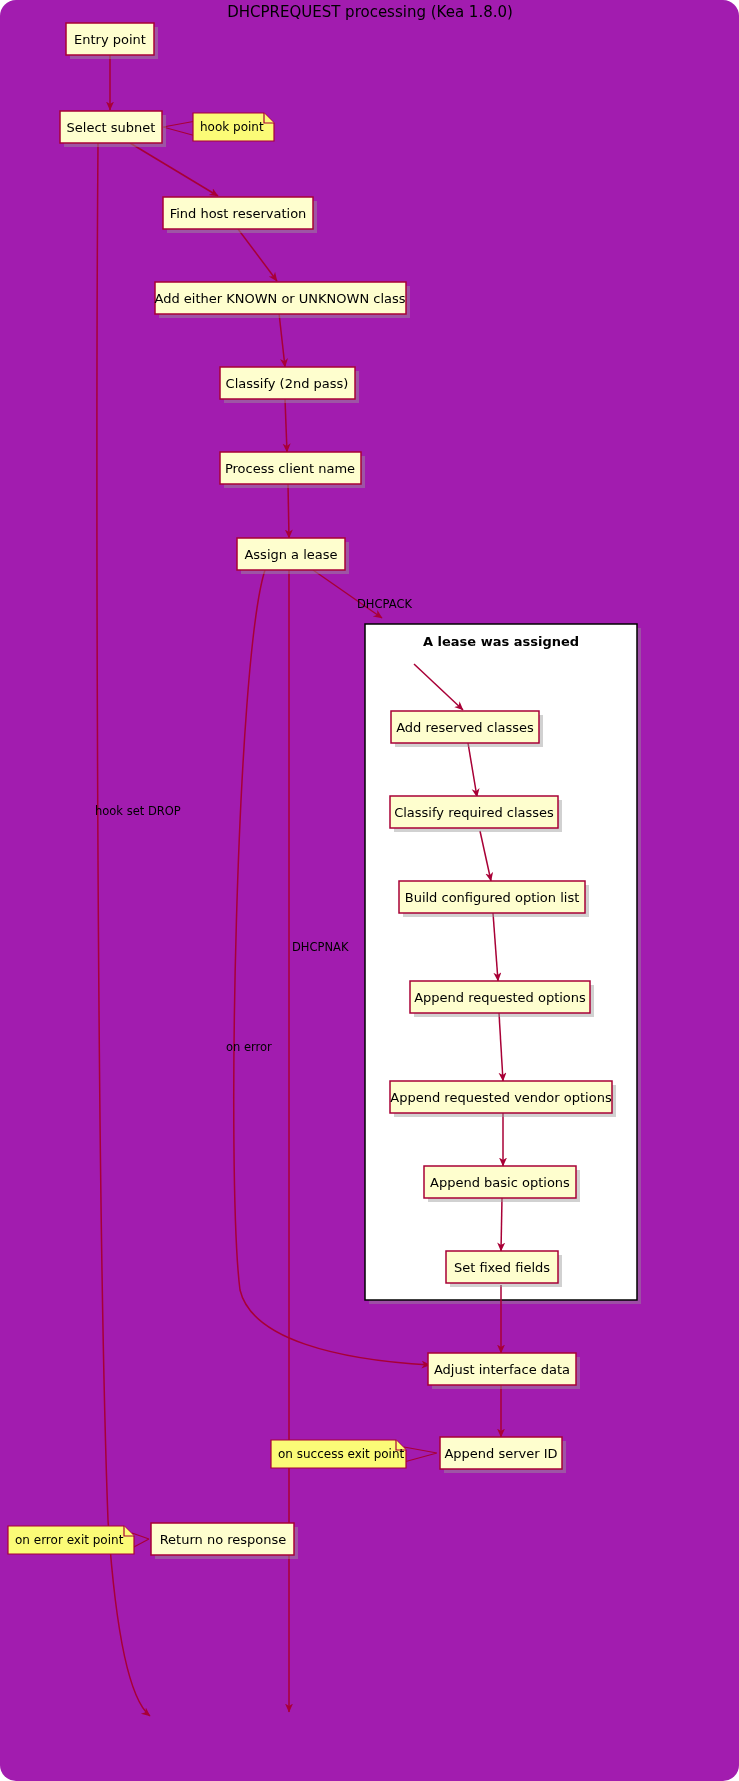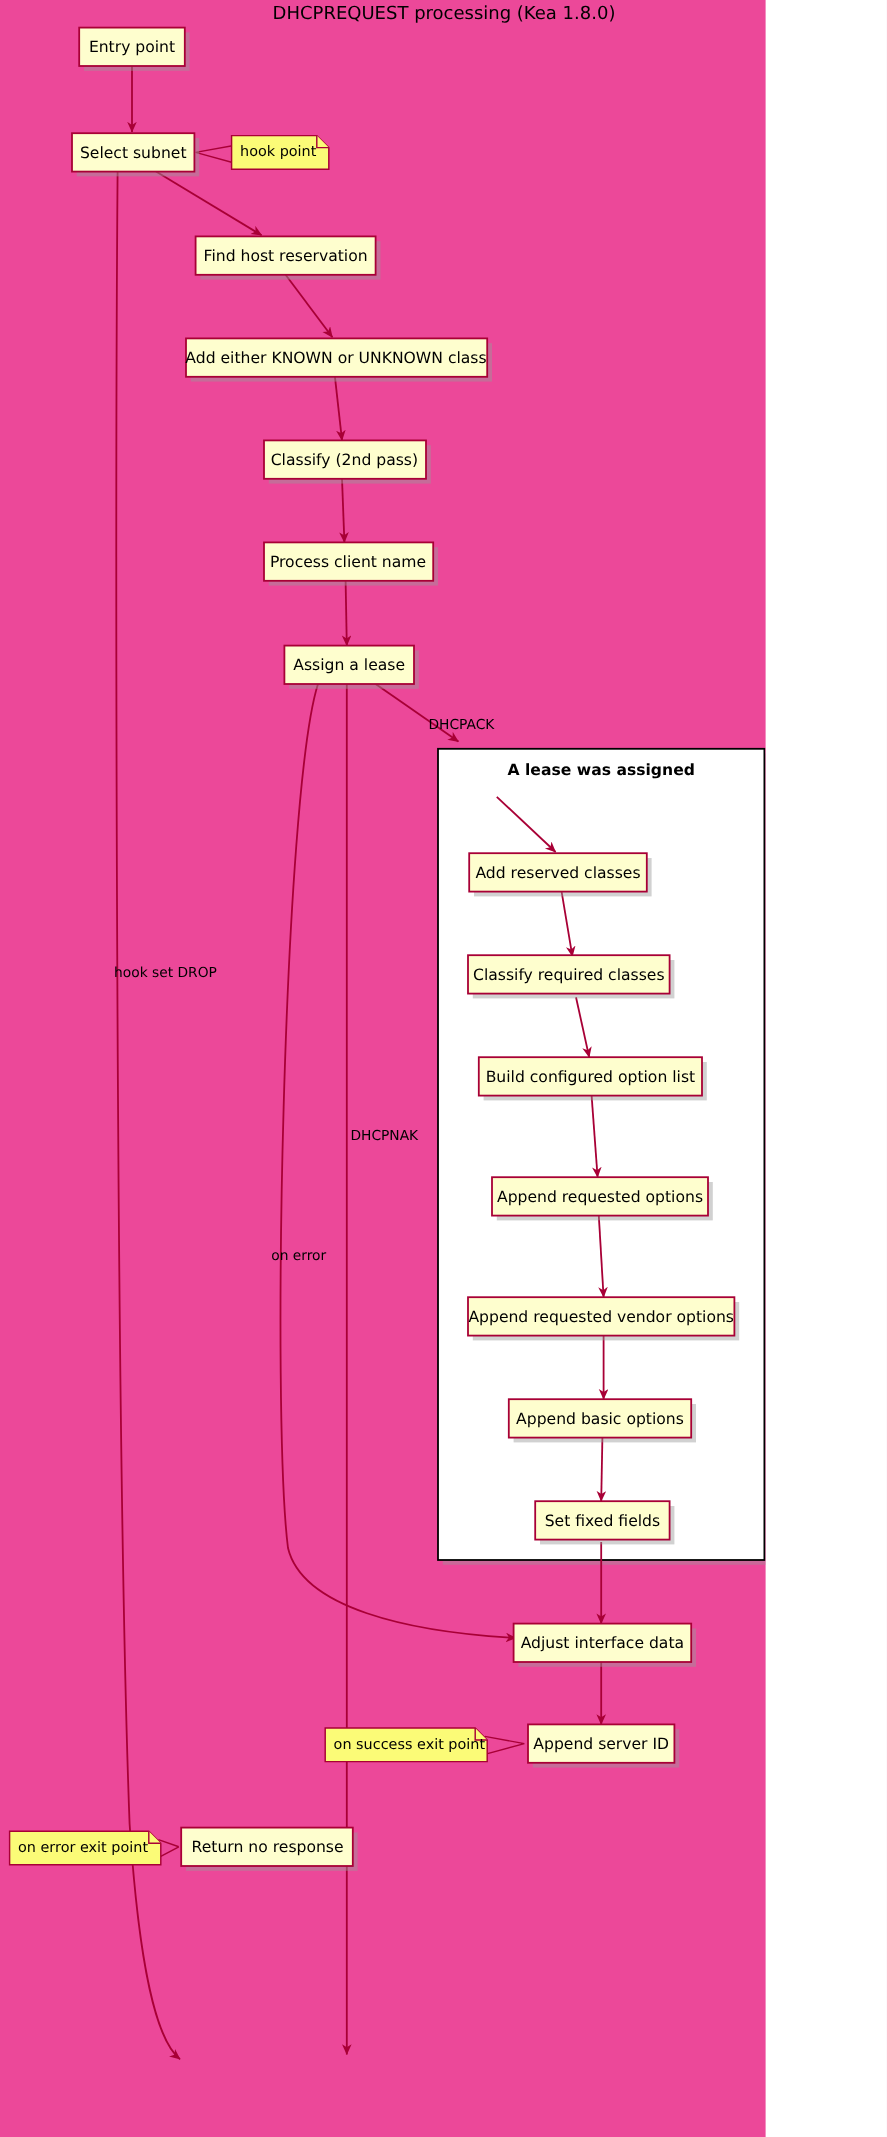--- a/index.html
+++ b/index.html
@@ -5,24 +5,25 @@
   html, body {
     margin: 0;
     padding: 0;
     background: #FFFFFF;
   }
   body {
     font-family: "DejaVu Sans", sans-serif;
   }
   #diagram-root {
     position: relative;
-    width: 638px;
+    width: 739px;
     height: 1781px;
-    background: #ec4899;
+    background: #a21caf;
     overflow: hidden;
+    border-radius: 16px;
   }
   svg.layer {
     position: absolute;
     left: 0;
     top: 0;
     width: 739px;
     height: 1781px;
   }
   .diagram-title {
     font-family: "DejaVu Sans", sans-serif;

